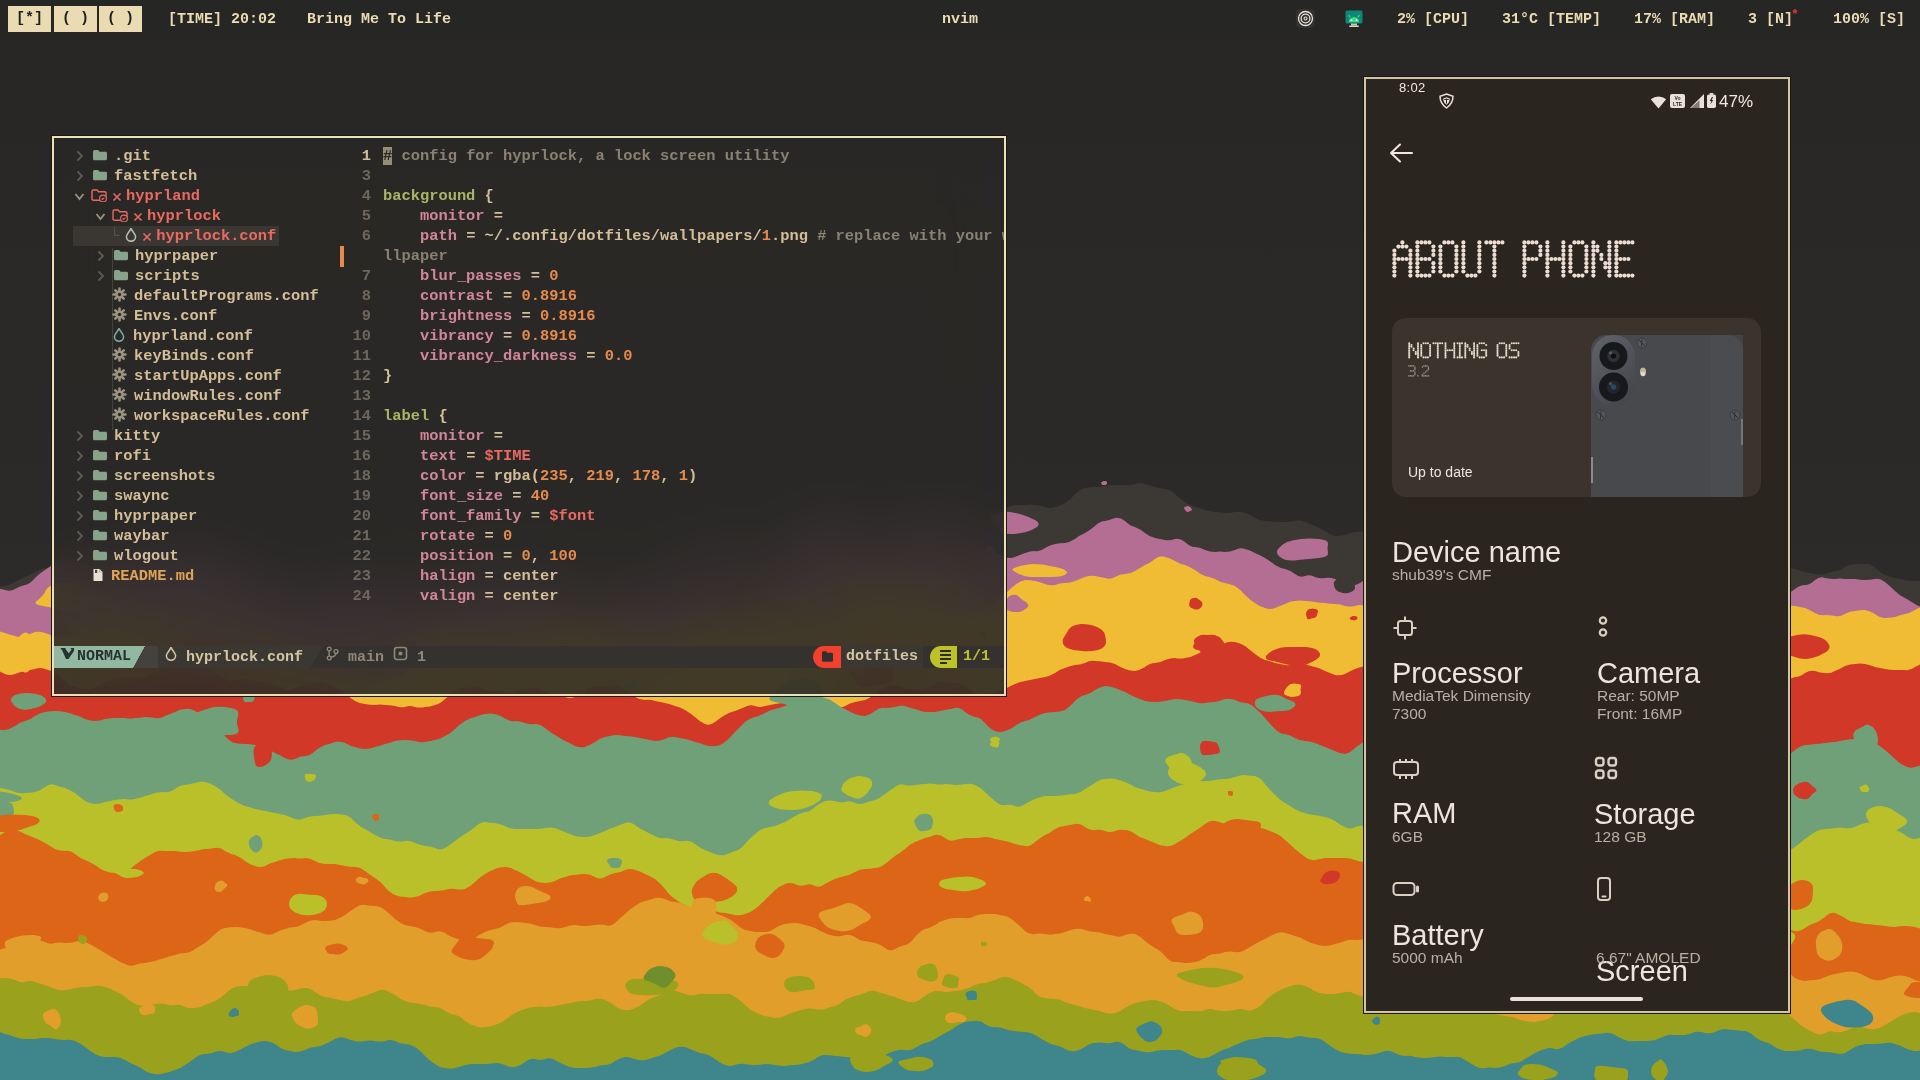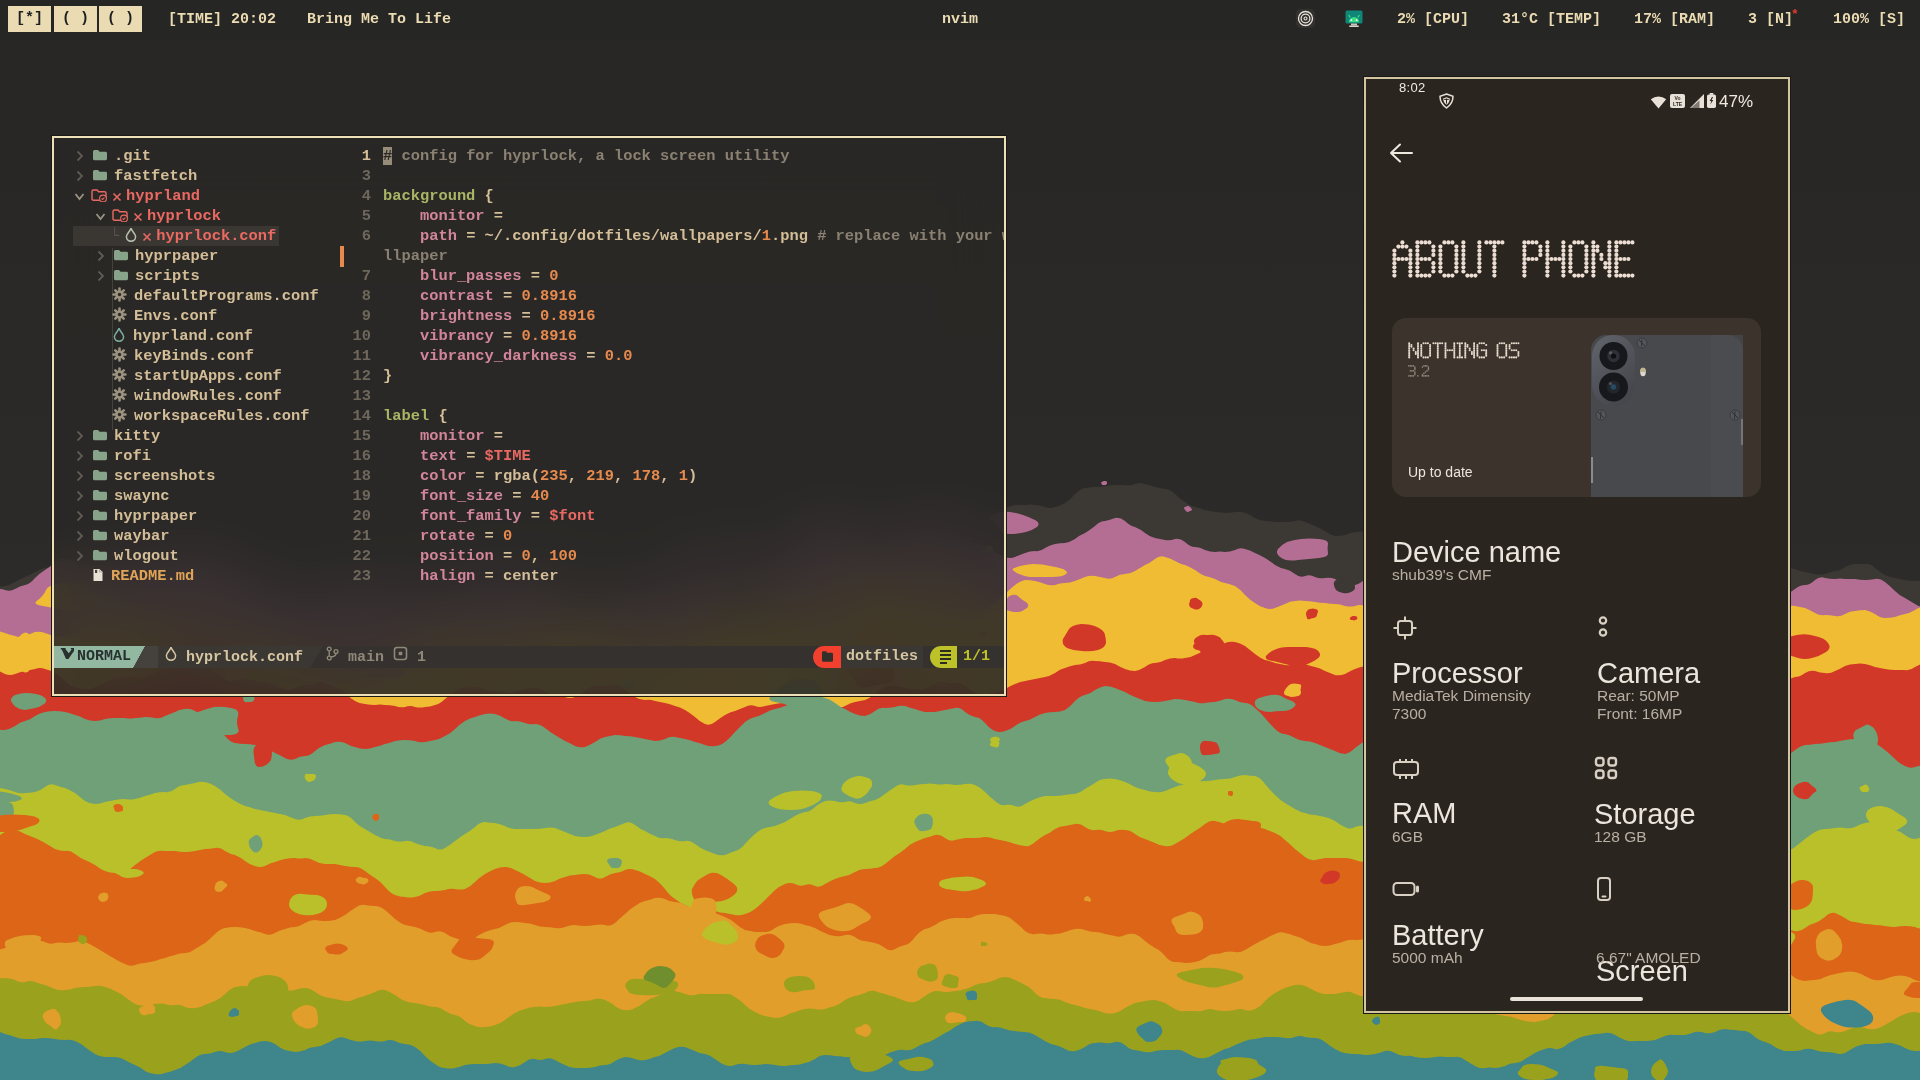--- a/index.html
+++ b/index.html
@@ -378,20 +378,21 @@
       <div class="erow"><span class="ln">13</span></div>
       <div class="erow"><span class="ln">14</span><span class="gn">label</span><span class="fg"> {</span></div>
       <div class="erow"><span class="ln">15</span><span class="pk">    monitor</span><span class="fg"> =</span></div>
       <div class="erow"><span class="ln">16</span><span class="pk">    text</span><span class="fg"> = </span><span class="rd">$TIME</span></div>
       <div class="erow"><span class="ln">18</span><span class="pk">    color</span><span class="fg"> = rgba(</span><span class="or">235</span><span class="fg">, </span><span class="or">219</span><span class="fg">, </span><span class="or">178</span><span class="fg">, </span><span class="or">1</span><span class="fg">)</span></div>
       <div class="erow"><span class="ln">19</span><span class="pk">    font_size</span><span class="fg"> = </span><span class="or">40</span></div>
       <div class="erow"><span class="ln">20</span><span class="pk">    font_family</span><span class="fg"> = </span><span class="rd">$font</span></div>
       <div class="erow"><span class="ln">21</span><span class="pk">    rotate</span><span class="fg"> = </span><span class="or">0</span></div>
       <div class="erow"><span class="ln">22</span><span class="pk">    position</span><span class="fg"> = </span><span class="or">0</span><span class="fg">, </span><span class="or">100</span></div>
       <div class="erow"><span class="ln">23</span><span class="pk">    halign</span><span class="fg"> = center</span></div>
+      <div class="erow"><span class="ln">24</span><span class="pk">    valign</span><span class="fg"> = center</span></div>
     </div>
     <div class="mark"></div>
     <div class="sl">
       <div class="seg" style="left:0;width:79px;background:#93b8a2;color:#273230;font-weight:bold;padding-left:6px"><svg width="14" height="13" viewBox="0 0 14 13" style="">
           <path d="M0.8 1 h4.8 v1.2 l3.2 4 3 -4 h-1 V1 h4.4 v1.4 l-6.8 9.6 h-2.4 L1.8 2.4 h-1 Z" fill="#273230"></path>
         </svg><span style="display:inline-block;width:3px"></span>NORMAL</div>
       <div class="seg" style="left:79px;width:12px;background:linear-gradient(to right bottom,#93b8a2 49%,#45423d 51%)"></div>
       <div class="seg" style="left:91px;width:13px;background:#45423d"></div>
       <div class="seg" style="left:104px;width:152px;background:#3b3834;color:#d5c5a1;font-weight:bold;padding-left:7px"><svg width="12" height="15" viewBox="0 0 12 15" style="">
           <path d="M6 1.2 C6.6 4.2 10.6 6.8 10.6 9.6 a4.6 4.6 0 0 1 -9.2 0 C1.4 6.8 5.4 4.2 6 1.2 Z" fill="none" stroke="#d5c5a1" stroke-width="1.5"></path>

